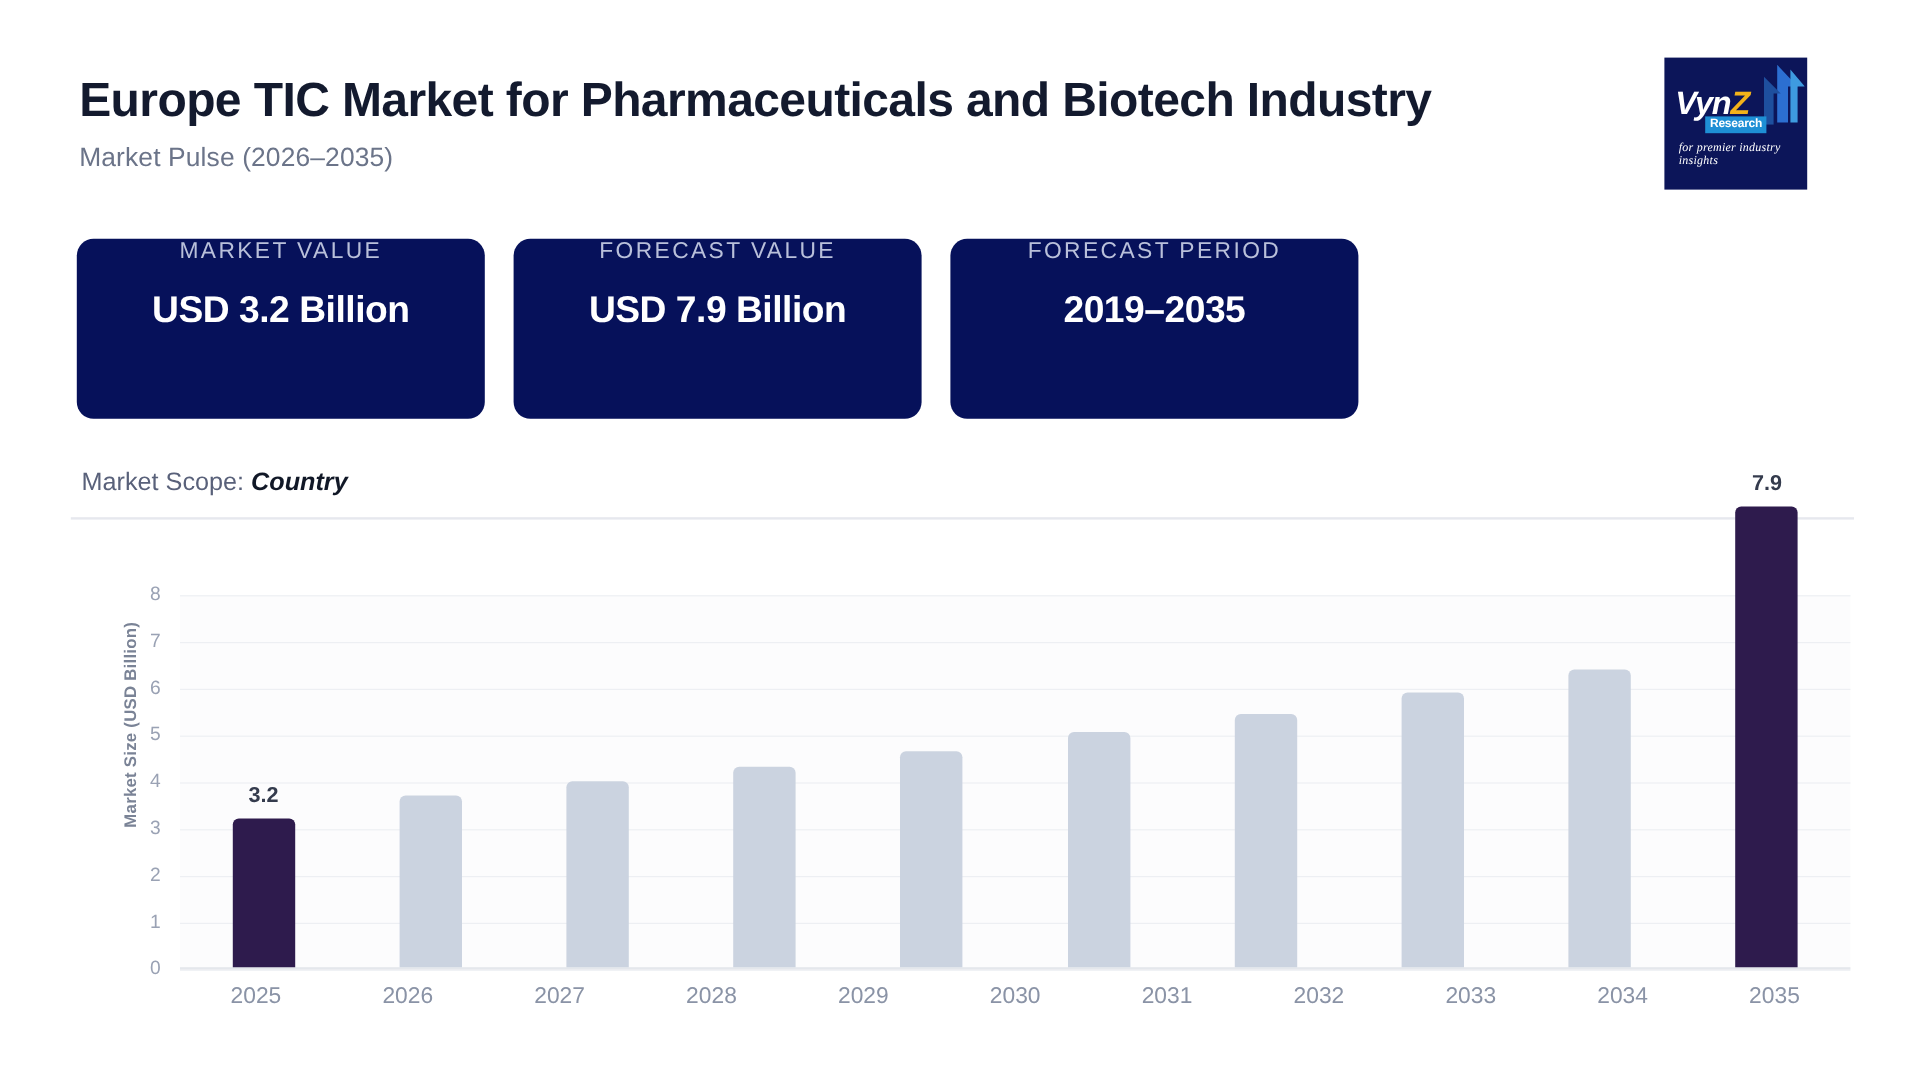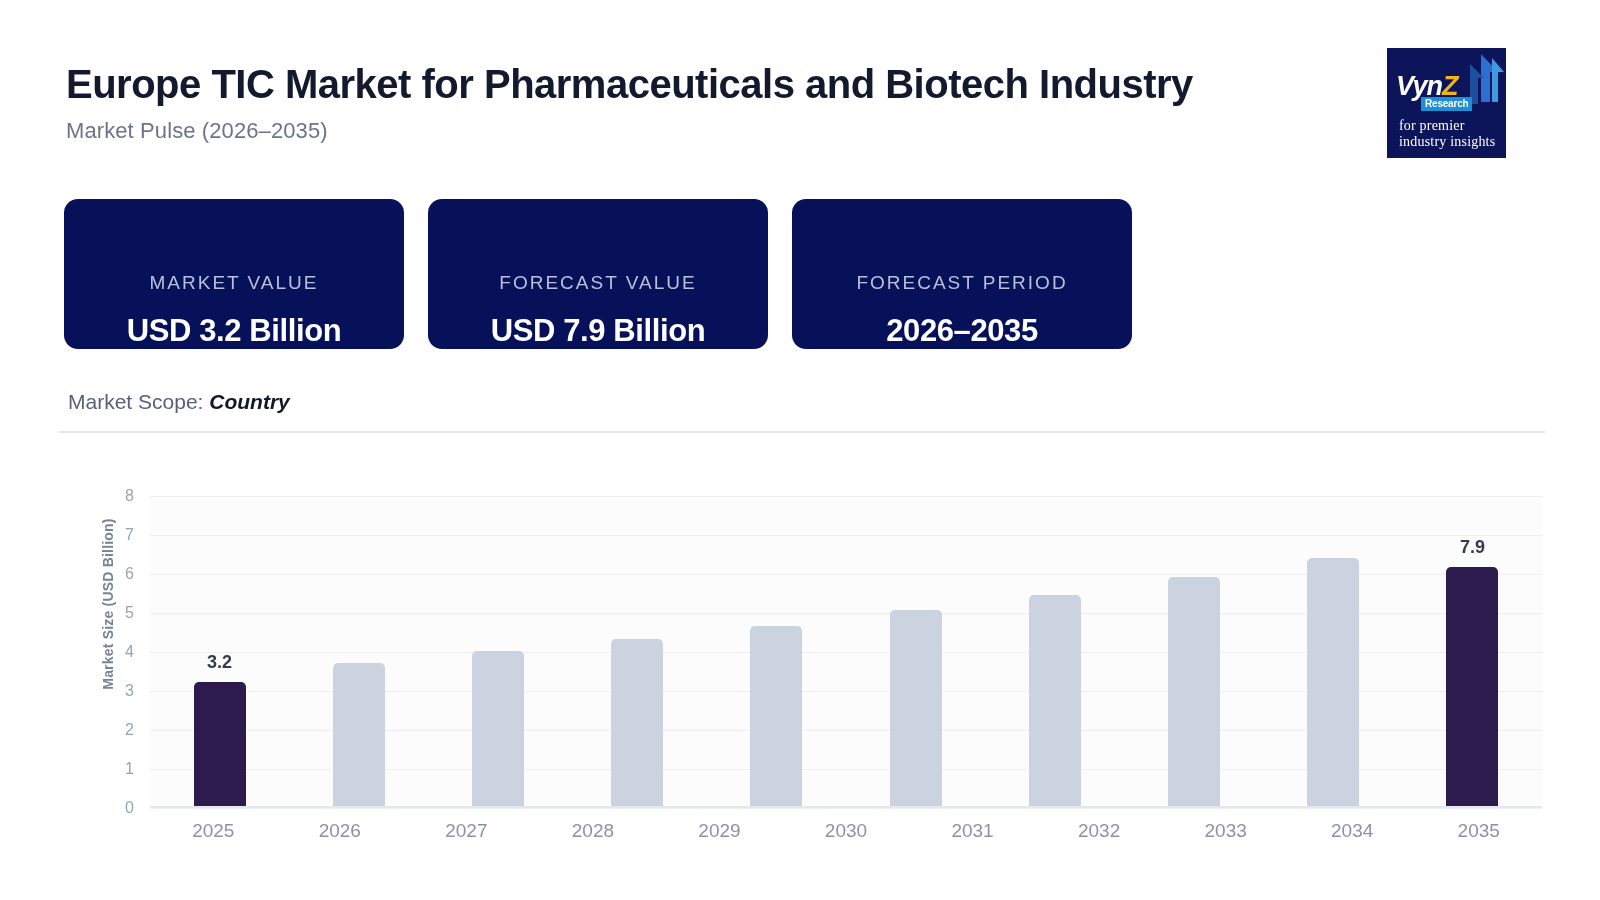--- a/index.html
+++ b/index.html
@@ -39,30 +39,30 @@
   }
   .logo-vynz .z { color:#F2B21A; }
   .logo-research {
     position: absolute; left: 34px; top: 49px;
     background: #1E8FD5; color: #ffffff;
     font-size: 10px; font-weight: 700; padding: 1px 4px 2px 4px;
     letter-spacing: -0.2px;
   }
   .logo-tag {
     position: absolute; left: 12px; top: 70px;
-    color: #ffffff; font-size: 14px; 
+    color: #ffffff; font-size: 10px; font-style: italic;
     font-family: "Liberation Serif", serif; letter-spacing: 0.2px;
   }
 
   
   .cards { position: absolute; left: 64px; top: 199px; display: flex; gap: 24px; }
   .card {
     width: 340px; height: 150px; border-radius: 14px;
     background: #06115A;
-    display: flex; flex-direction: column; align-items: center; justify-content: flex-end;
+    display: flex; flex-direction: column; align-items: center; justify-content: flex-start;
   }
   .card-label {
     font-size: 19px; color: #B9C0DA; letter-spacing: 2.0px; font-weight: 400;
     text-transform: uppercase;
   }
   .card-value {
     margin-top: 19px;
     font-size: 31px; font-weight: 700; color: #ffffff; letter-spacing: -0.4px;
   }
 
@@ -153,21 +153,21 @@
     <div class="card">
       <div class="card-label">MARKET VALUE</div>
       <div class="card-value">USD 3.2 Billion</div>
     </div>
     <div class="card">
       <div class="card-label">FORECAST VALUE</div>
       <div class="card-value">USD 7.9 Billion</div>
     </div>
     <div class="card">
       <div class="card-label">FORECAST PERIOD</div>
-      <div class="card-value">2026–2035</div>
+      <div class="card-value">2019–2035</div>
     </div>
   </div>
 
   <div class="scope">
     <span>Market Scope:</span>
     <b>Country</b>
   </div>
   <div class="divider"></div>
 
   <div class="chart">
@@ -220,21 +220,21 @@
           <div class="bar-slot">
             <div class="bar light" style="height: 211.188px;"></div>
           </div>
           <div class="bar-slot">
             <div class="bar light" style="height: 228.625px;"></div>
           </div>
           <div class="bar-slot">
             <div class="bar light" style="height: 248px;"></div>
           </div>
           <div class="bar-slot">
-            <div class="bar dark" style="height: 239px;">
+            <div class="bar dark" style="height: 384px;">
               <div class="bar-label">7.9</div>
             </div>
           </div>
         </div>
     </div>
     <div class="x-labels" id="xlabels">
         <div class="x-label">2025</div>
         <div class="x-label">2026</div>
         <div class="x-label">2027</div>
         <div class="x-label">2028</div>

